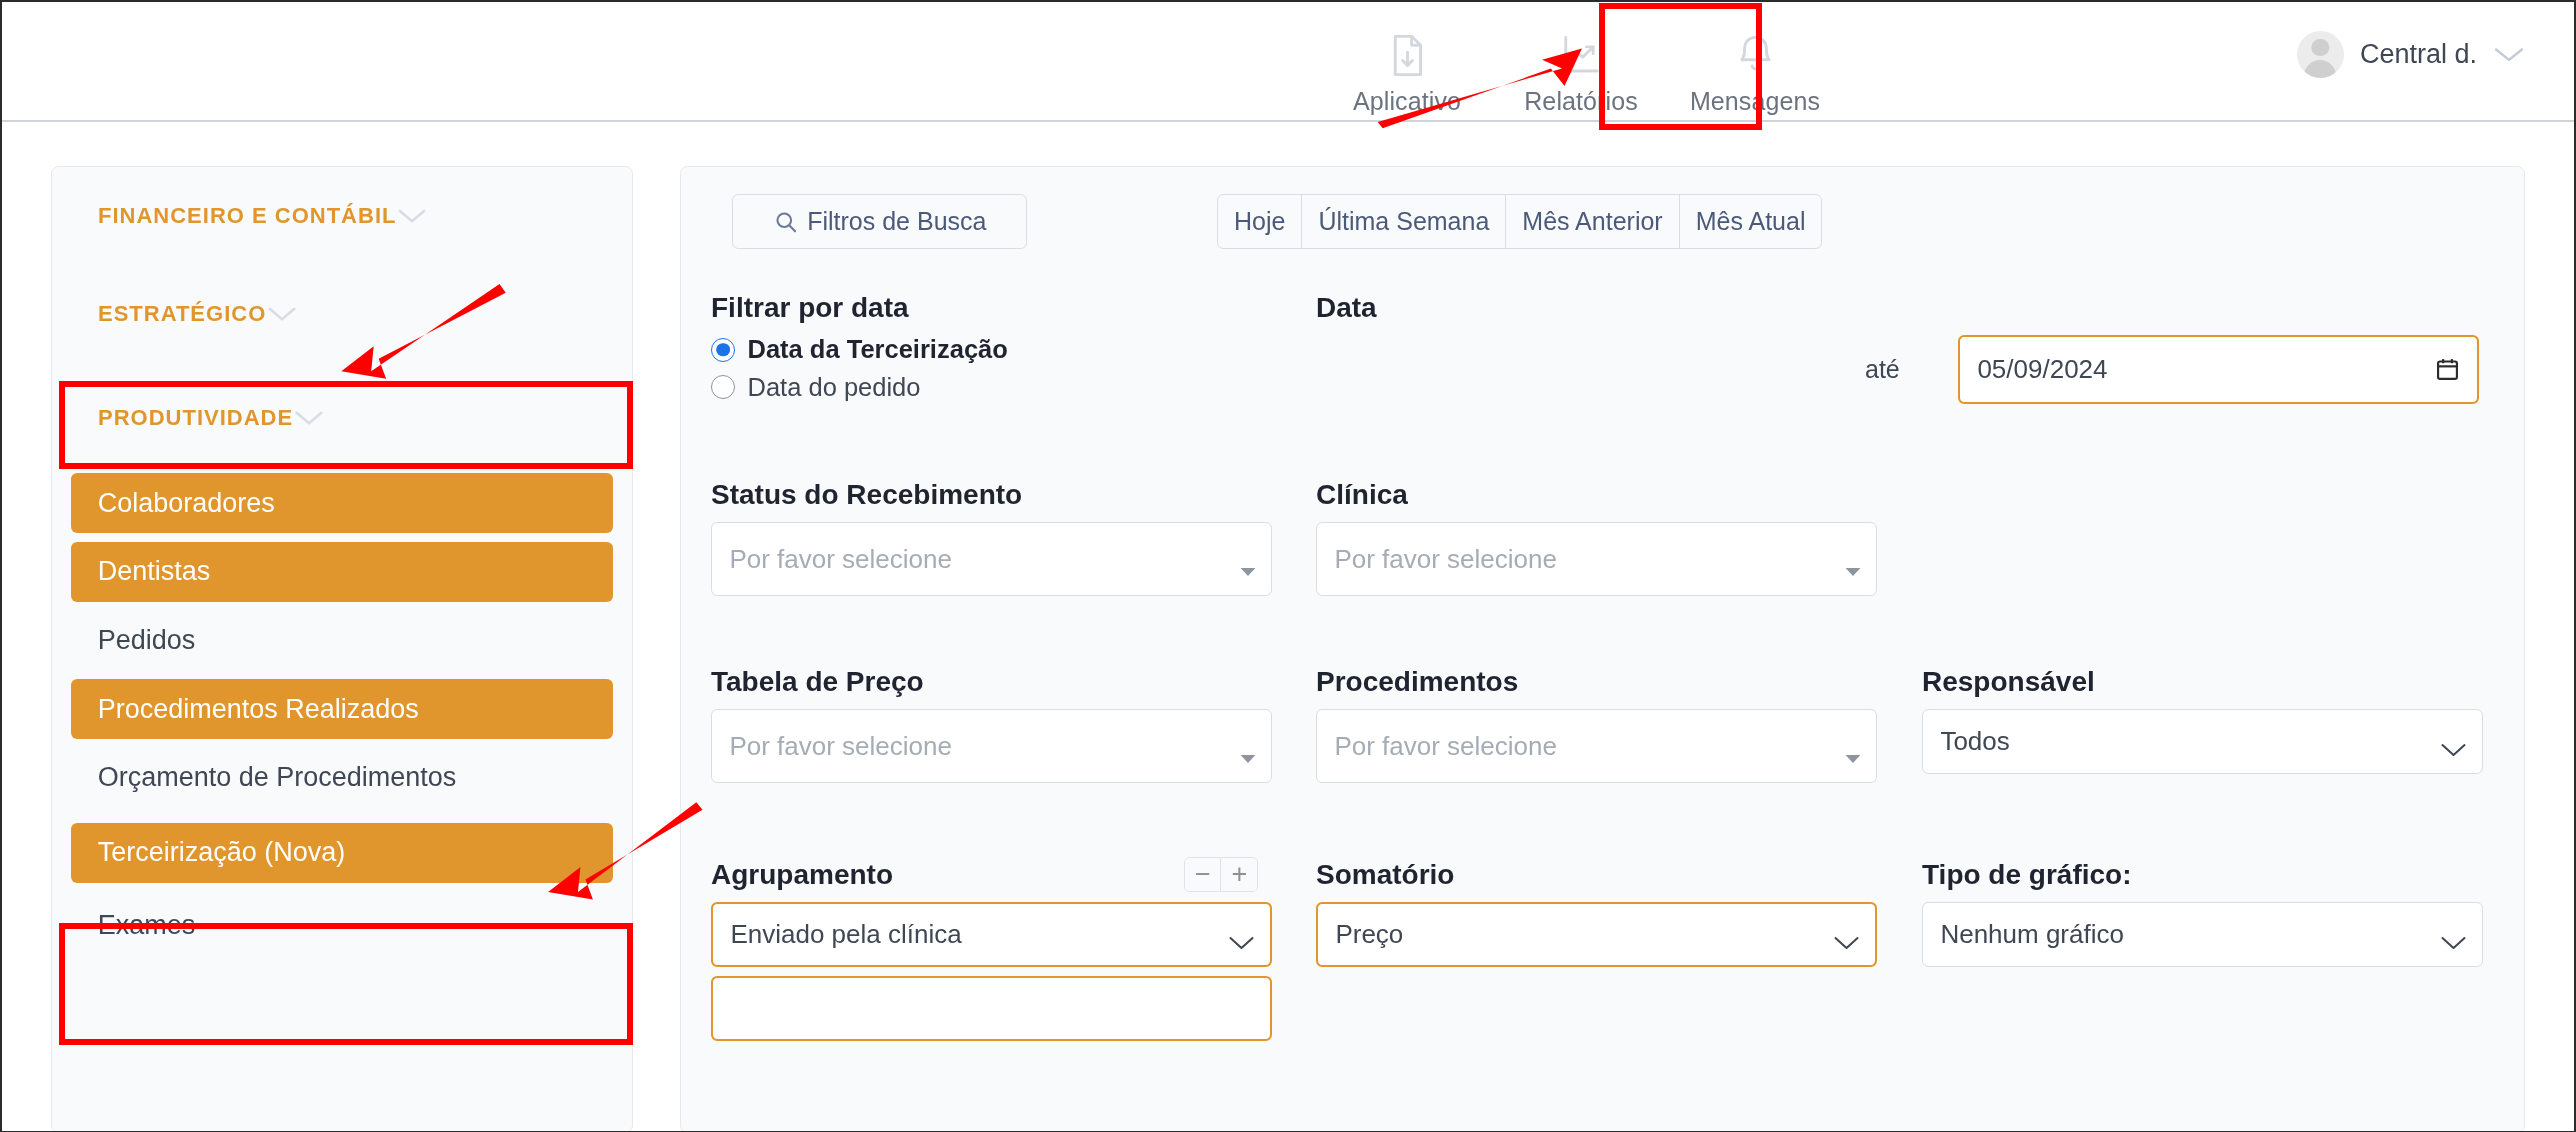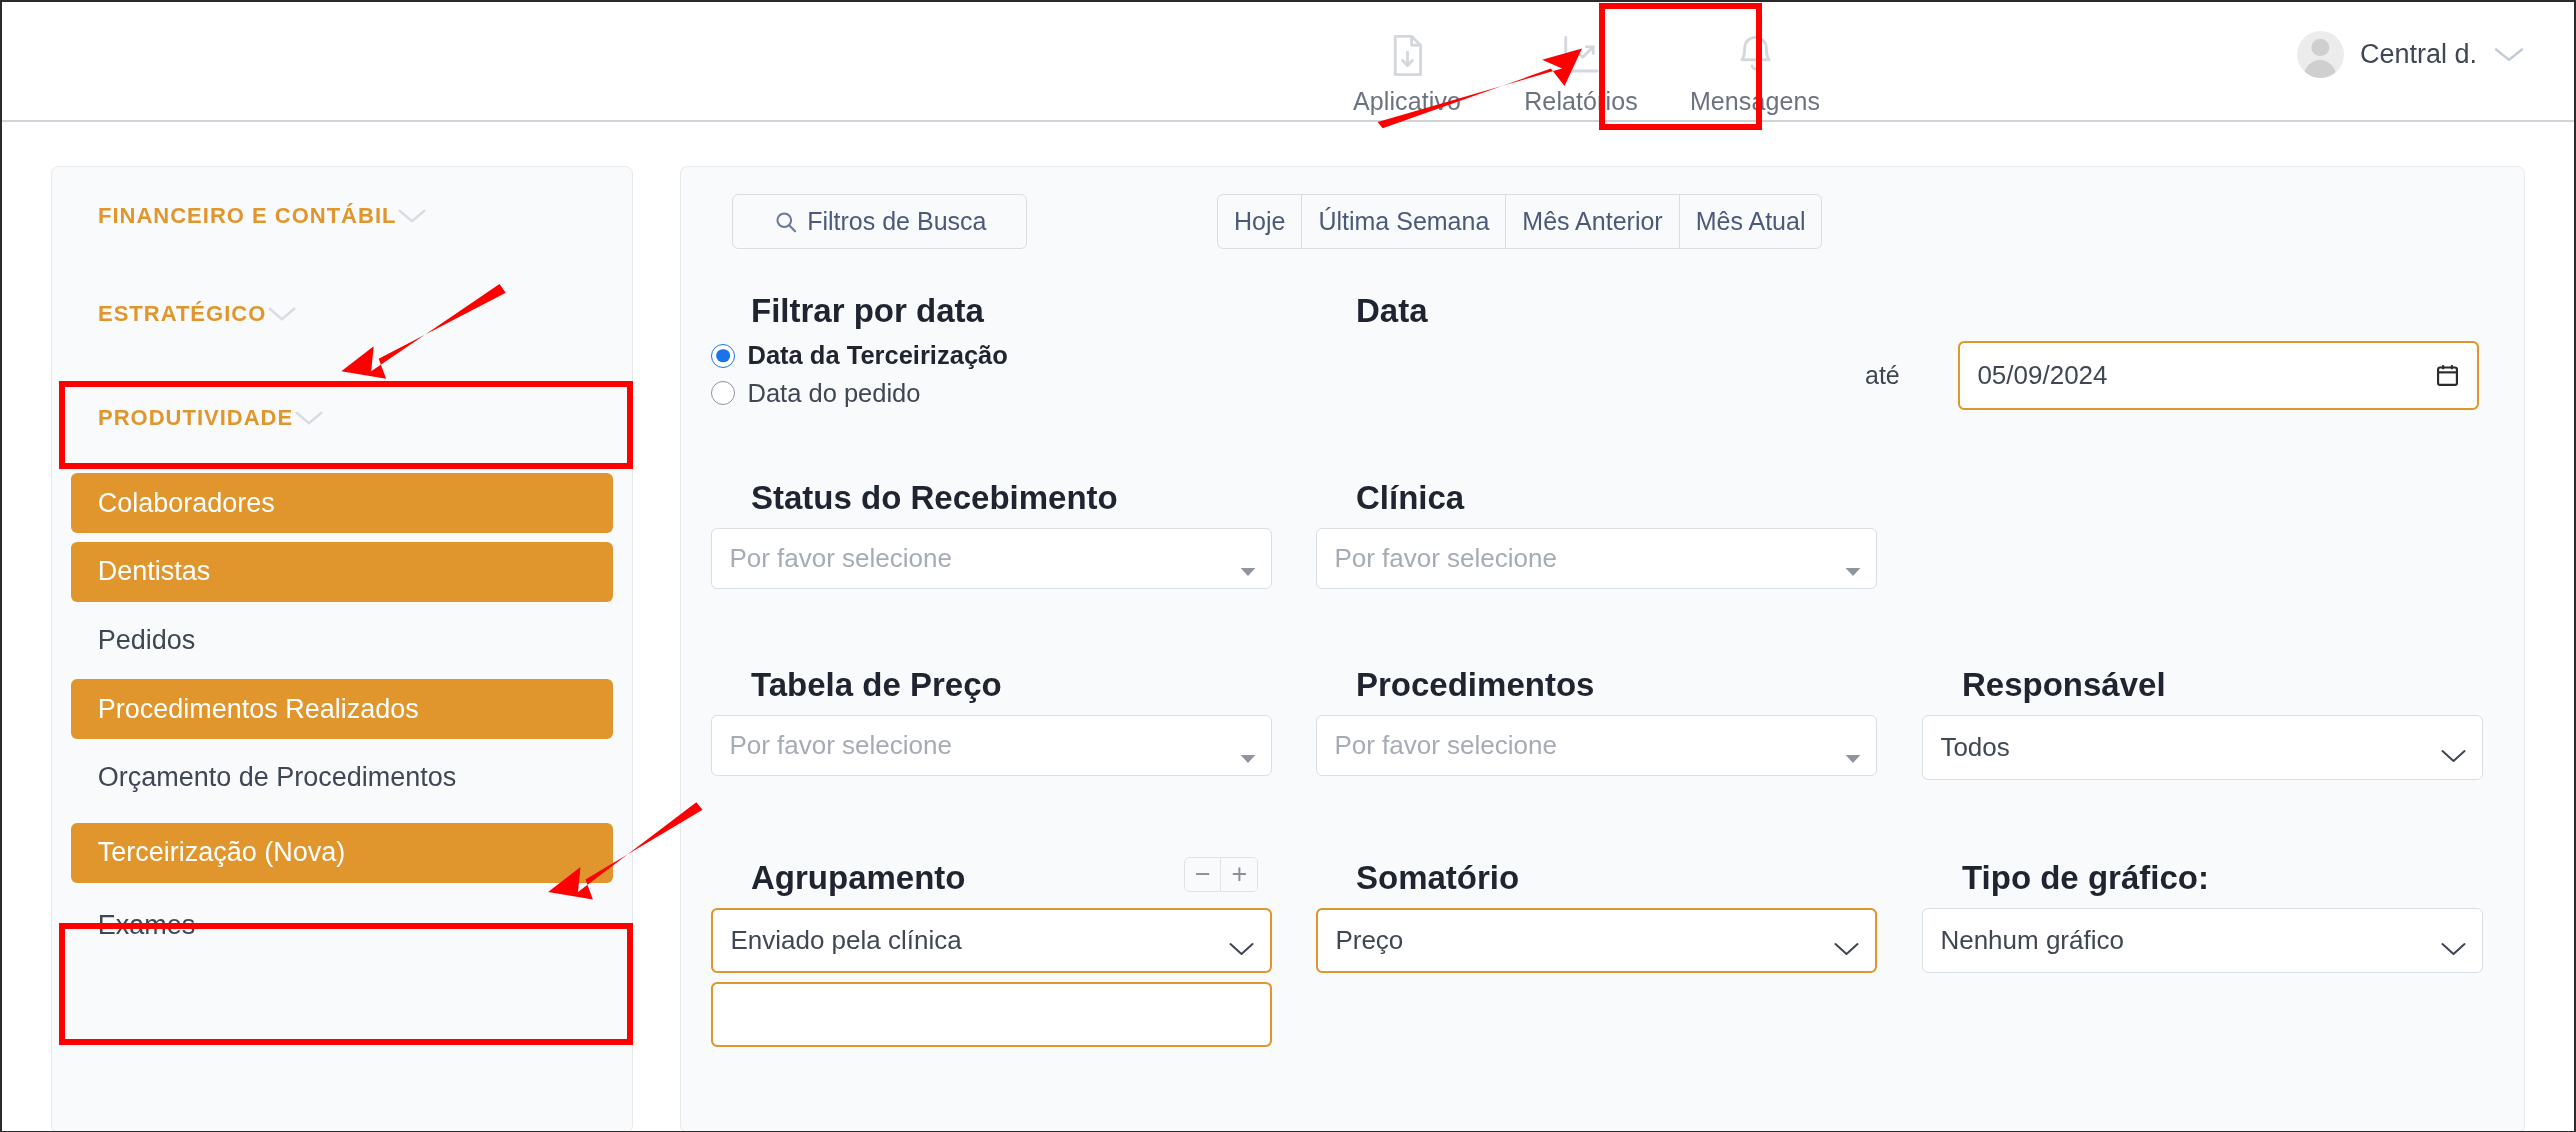--- a/index.html
+++ b/index.html
@@ -149,25 +149,25 @@
   }
   #exportgroup .exp:last-child { border-right: none; }
   .dl-ico { width: 26px; height: 26px; flex: 0 0 auto; }
   .search-ico { width: 26px; height: 26px; flex: 0 0 auto; }
 
   
   #formarea { position: absolute; left: 30px; top: 125px; width: 1794px; }
   .frow { position: relative; }
   .fld { position: absolute; }
   .flabel {
-    font-size: 33px; font-weight: bold; color: #1f2430;
-    margin-bottom: 11.2px; white-space: nowrap; margin-left: 40px;
+    font-size: 28px; font-weight: bold; color: #1f2430;
+    margin-bottom: 11.2px; white-space: nowrap;
   }
   .ctrl {
-    height: 61px; background: #ffffff;
+    height: 74px; background: #ffffff;
     border: 1.2px solid #d9dee3; border-radius: 6.2px;
     box-sizing: border-box;
     display: flex; align-items: center;
     padding: 0 15px 0 17.4px;
     font-size: 26px; color: #3f4754;
     justify-content: space-between;
   }
   .ctrl.orange { border: 2.5px solid #e0962c; }
   .ctrl .ph { color: #a6acb5; }
   .ctrl .val { color: #3f4754; }

